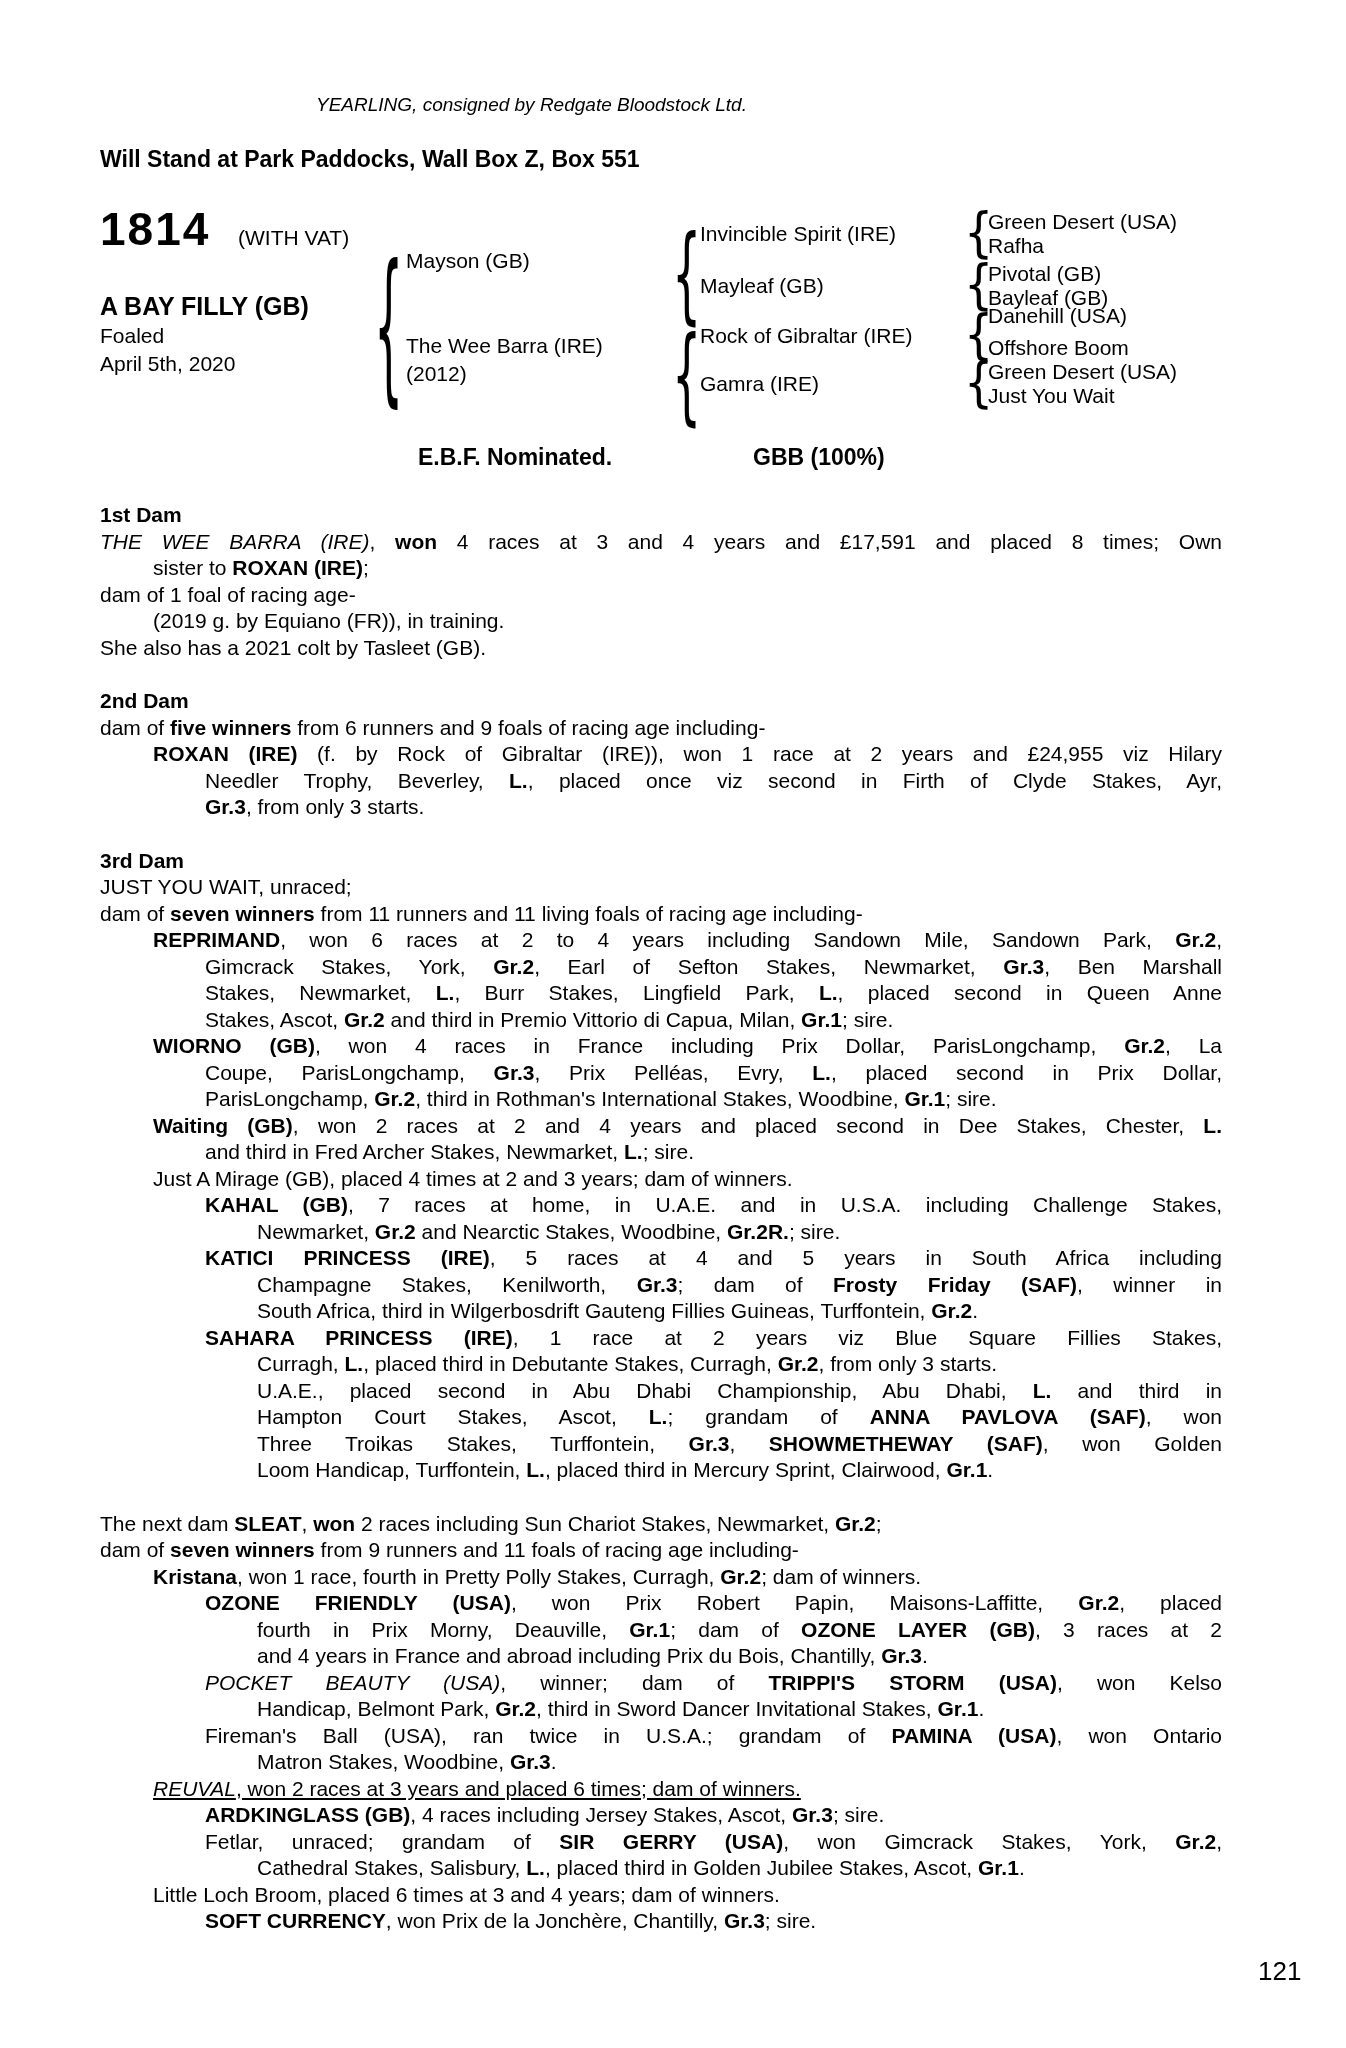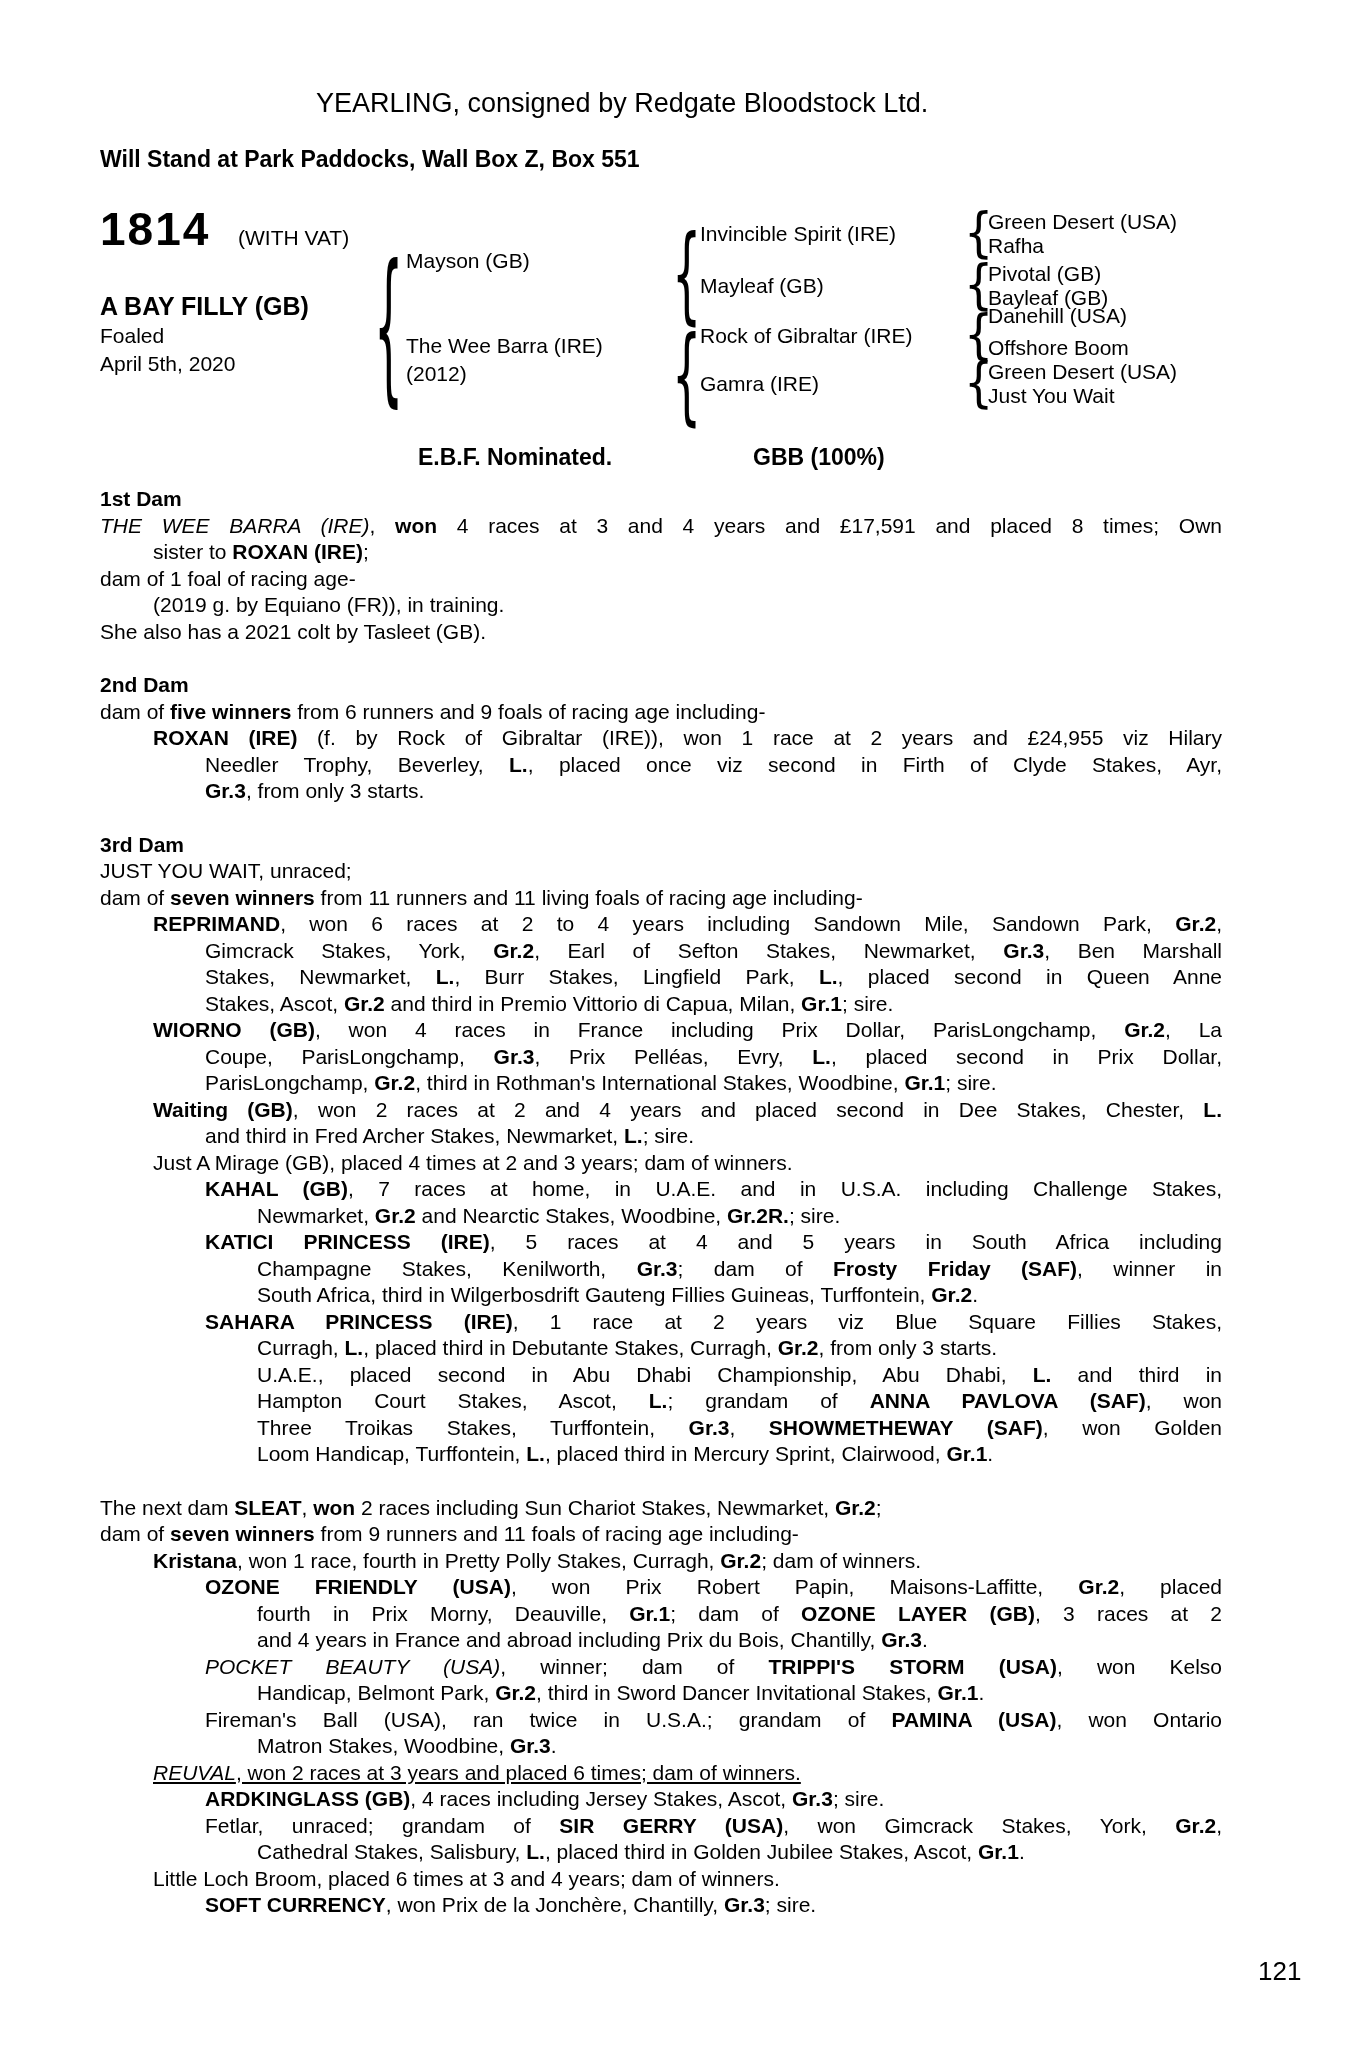--- a/index.html
+++ b/index.html
@@ -2,38 +2,38 @@
 <html><head>
 <meta charset="utf-8">
 <style>
   html,body{margin:0;padding:0;background:#e8e8e8;}
   .page{
     position:relative;width:1346px;height:2048px;background:#ffffff;
     font-family:"Liberation Sans",sans-serif;color:#000;overflow:hidden;
     margin:0 auto;
   }
   .abs{position:absolute;}
-  .title{font-size:27px;white-space:nowrap;}
+  .title{font-style:italic;font-size:19px;white-space:nowrap;margin-top:6px;}
   .stand{font-weight:bold;font-size:23px;white-space:nowrap;}
   .lotnum{font-weight:bold;font-size:46px;letter-spacing:2px;line-height:1;}
   .vat{font-size:21px;}
   .desc{font-weight:bold;font-size:25px;white-space:nowrap;}
   .small{font-size:21px;}
   .pedname{font-size:21px;white-space:nowrap;}
   .brace{
     font-family:"DejaVu Sans",sans-serif;font-size:46px;line-height:46px;
     transform-origin:top left;position:absolute;font-weight:normal;
   }
   .ebf{font-weight:bold;font-size:23px;white-space:nowrap;}
   .bodytext{
     position:absolute;left:100px;top:486px;width:1122px;
     font-size:21px;line-height:26.5px;
   }
   .sec.gap{margin-top:27px;}
-  .h{font-weight:bold;}
+  .h{font-weight:bold;margin-top:16px;}
   .ln{min-height:26.5px;}
   .ln.just{text-align:justify;text-align-last:justify;white-space:nowrap;}
   .n{}
   .b{font-weight:bold;}
   .i{font-style:italic;}
   .pagenum{font-size:26px;}
 </style>
 </head>
 <body>
 

